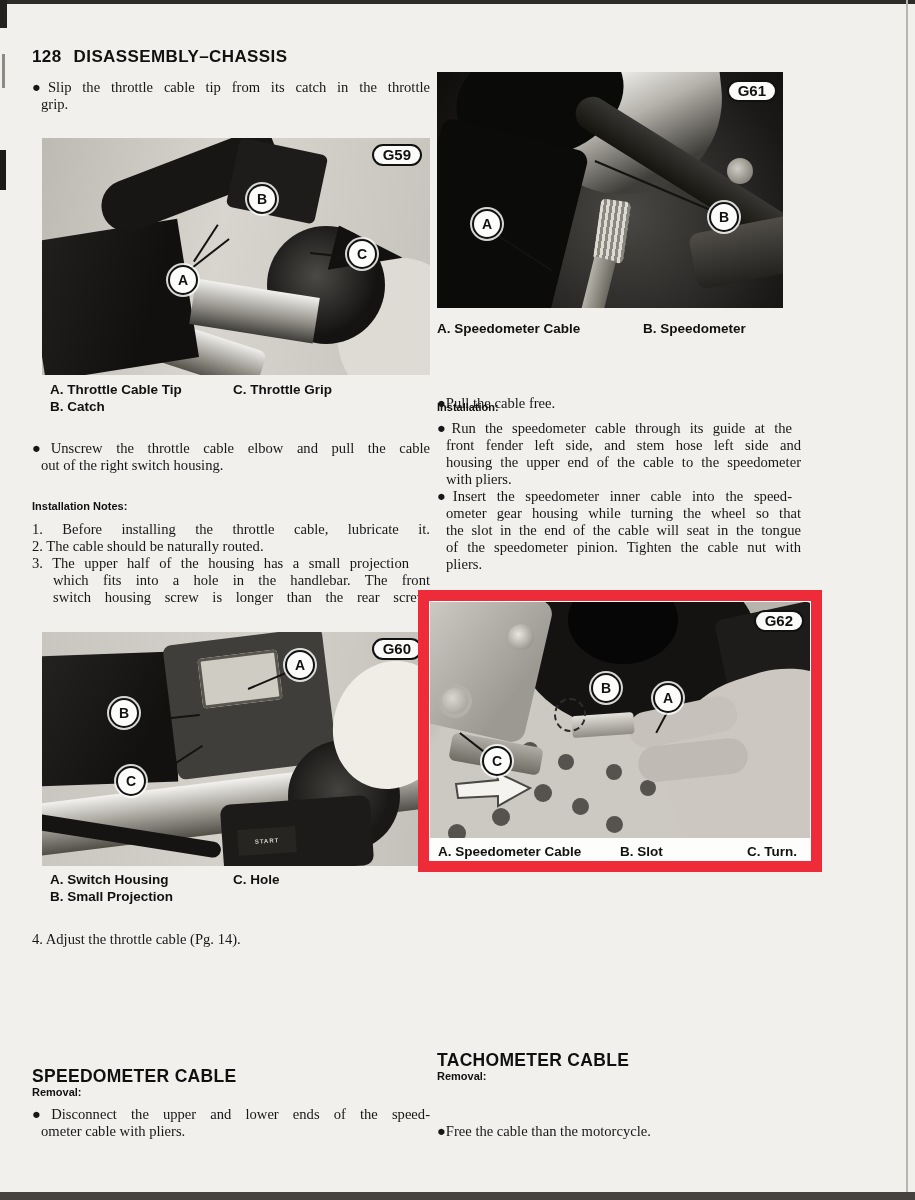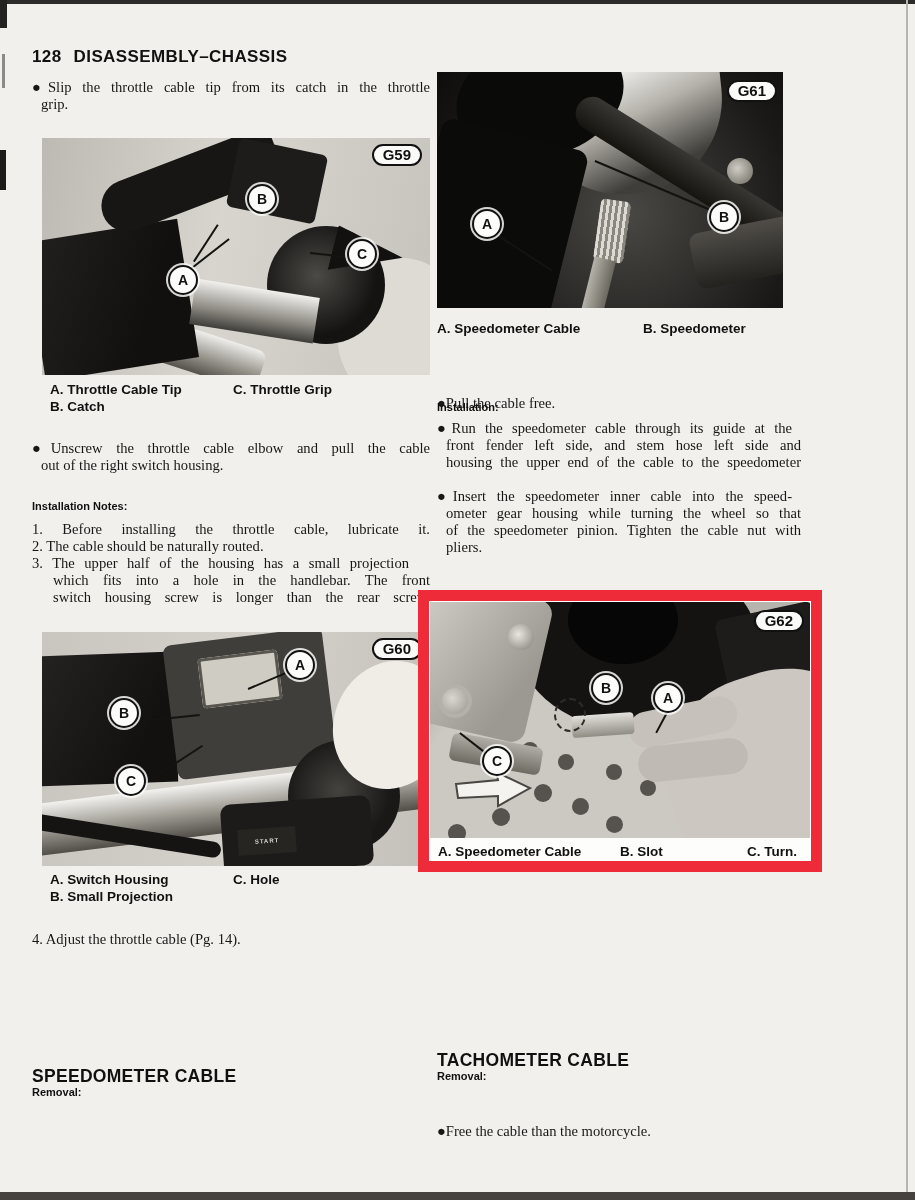--- a/index.html
+++ b/index.html
@@ -132,20 +132,24 @@
   <div class="cap" style="left:50px;top:872px;">A. Switch Housing</div>
   <div class="cap" style="left:233px;top:872px;">C. Hole</div>
   <div class="cap" style="left:50px;top:889px;">B. Small Projection</div>
 
   <div class="para" style="left:32px;top:931px;width:398px;">
     <div class="ln">4. Adjust the throttle cable (Pg. 14).</div>
   </div>
 
   <div class="sect" style="left:32px;top:1066px;">SPEEDOMETER CABLE</div>
   <div class="sub" style="left:32px;top:1086px;">Removal:</div>
+  <div class="para bul" style="left:32px;top:1106px;width:398px;">
+    <div class="ln jl b0">●Disconnect the upper and lower ends of the speed-</div>
+    <div class="ln">ometer cable with pliers.</div>
+  </div>
 
   <div class="photo" id="g61" style="left:437px;top:72px;width:346px;height:236px;background:radial-gradient(circle at 55% 60%,#4a4844,#1a1918 70%,#0e0d0c);">
     <div class="shape" style="left:92px;top:-28px;width:195px;height:150px;background:linear-gradient(160deg,#f4f3f0 25%,#b4b1aa 50%,#403e3a 80%);border-radius:0 0 95px 95px;transform:rotate(-6deg);"></div>
     <div class="shape" style="left:18px;top:-35px;width:170px;height:120px;background:#0a0a09;border-radius:50%;transform:rotate(-15deg);"></div>
     <div class="shape" style="left:-18px;top:60px;width:150px;height:190px;background:#0b0b0a;transform:rotate(14deg);border-radius:12px;"></div>
     <div class="shape" style="left:160px;top:128px;width:30px;height:62px;background:repeating-linear-gradient(90deg,#dddad3 0 3px,#8a877f 3px 6px);transform:rotate(8deg);border-radius:5px;"></div>
     <div class="shape" style="left:150px;top:186px;width:22px;height:60px;background:linear-gradient(90deg,#b5b2aa,#6a675f);transform:rotate(14deg);"></div>
     <div class="shape" style="left:120px;top:90px;width:280px;height:34px;background:linear-gradient(#393733,#15140f);transform:rotate(32deg);border-radius:17px;"></div>
     <div class="shape" style="left:290px;top:86px;width:26px;height:26px;background:radial-gradient(circle at 40% 40%,#cfccc5,#6b685f);border-radius:50%;"></div>
     <div class="shape" style="left:255px;top:150px;width:130px;height:56px;background:linear-gradient(#504d48,#23221f);transform:rotate(-11deg);border-radius:10px;"></div>
@@ -162,25 +166,27 @@
   <div class="para" style="left:437px;top:359px;width:364px;margin-top:36px;">
     <div class="ln">●Pull the cable free.</div>
   </div>
 
   <div class="sub" style="left:437px;top:401px;">Installation:</div>
 
   <div class="para bul" style="left:437px;top:420px;width:364px;box-sizing:border-box;">
     <div class="ln jl b0">●Run the speedometer cable through its guide at the</div>
     <div class="ln jl">front fender left side, and stem hose left side and</div>
     <div class="ln jl">housing the upper end of the cable to the speedometer</div>
+    <div class="ln">with pliers.</div>
   </div>
 
   <div class="para bul" style="left:437px;top:488px;width:364px;box-sizing:border-box;">
     <div class="ln jl b0">●Insert the speedometer inner cable into the speed-</div>
     <div class="ln jl">ometer gear housing while turning the wheel so that</div>
+    <div class="ln jl">the slot in the end of the cable will seat in the tongue</div>
     <div class="ln jl">of the speedometer pinion. Tighten the cable nut with</div>
     <div class="ln">pliers.</div>
   </div>
 
   <div id="hlbox">
     <div id="g62wrap" class="photo">
       <div class="shape" style="left:-60px;top:40px;width:430px;height:430px;background:radial-gradient(circle at 50% 45%,#ccc9c3 55%,#aba8a2 72%,#93908a);border-radius:50%;"></div>
       <div class="hole" style="left:18px;top:222px;width:18px;height:18px;"></div>
       <div class="hole" style="left:62px;top:206px;width:18px;height:18px;"></div>
       <div class="hole" style="left:104px;top:182px;width:18px;height:18px;"></div>

